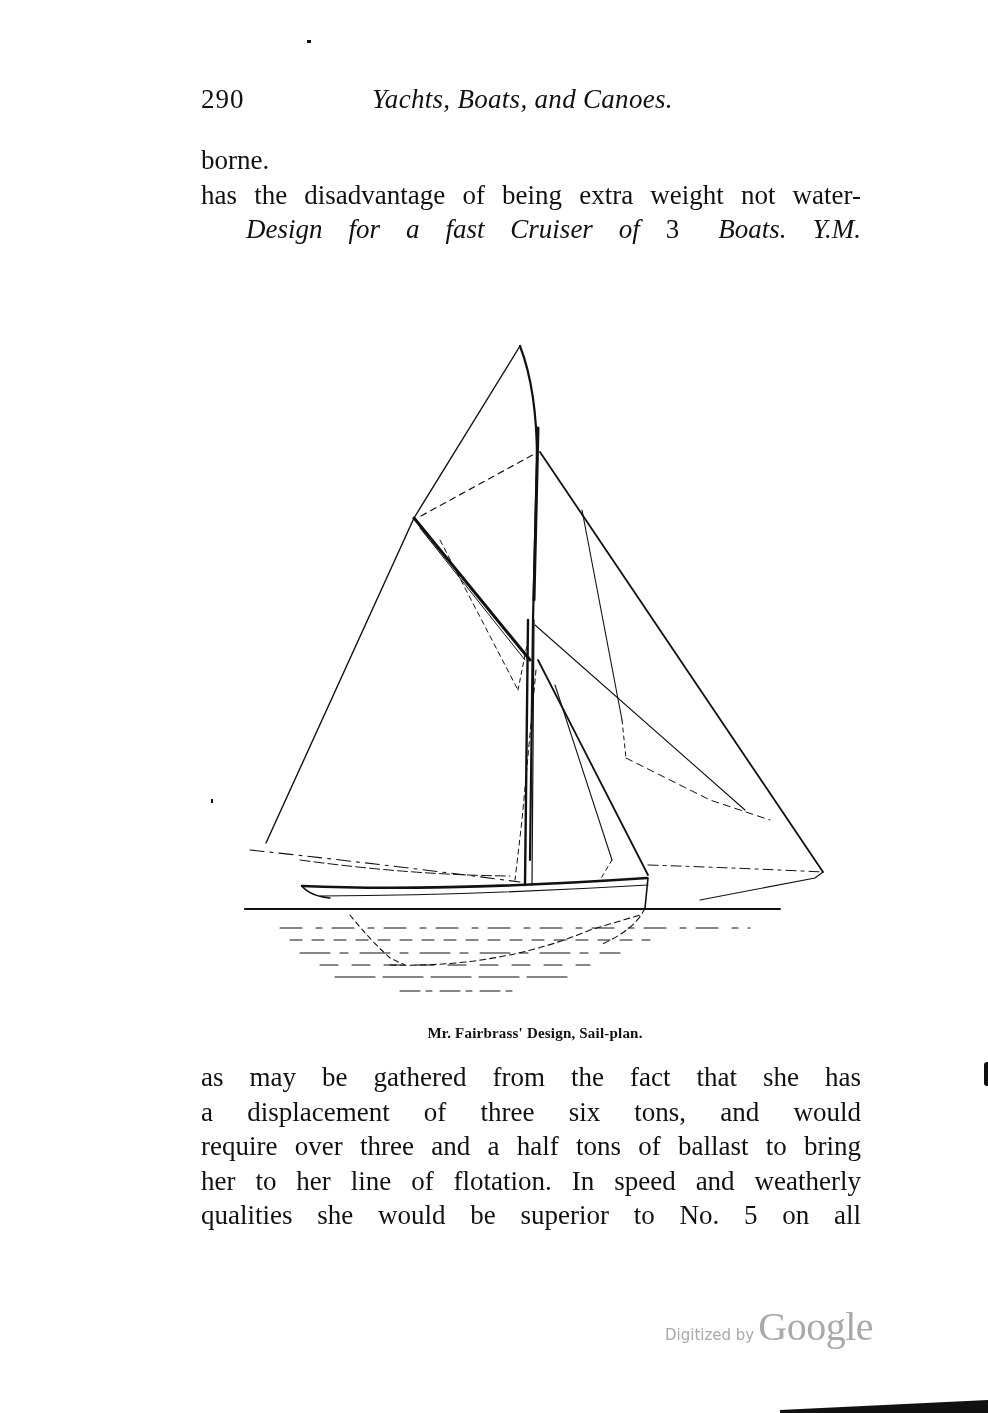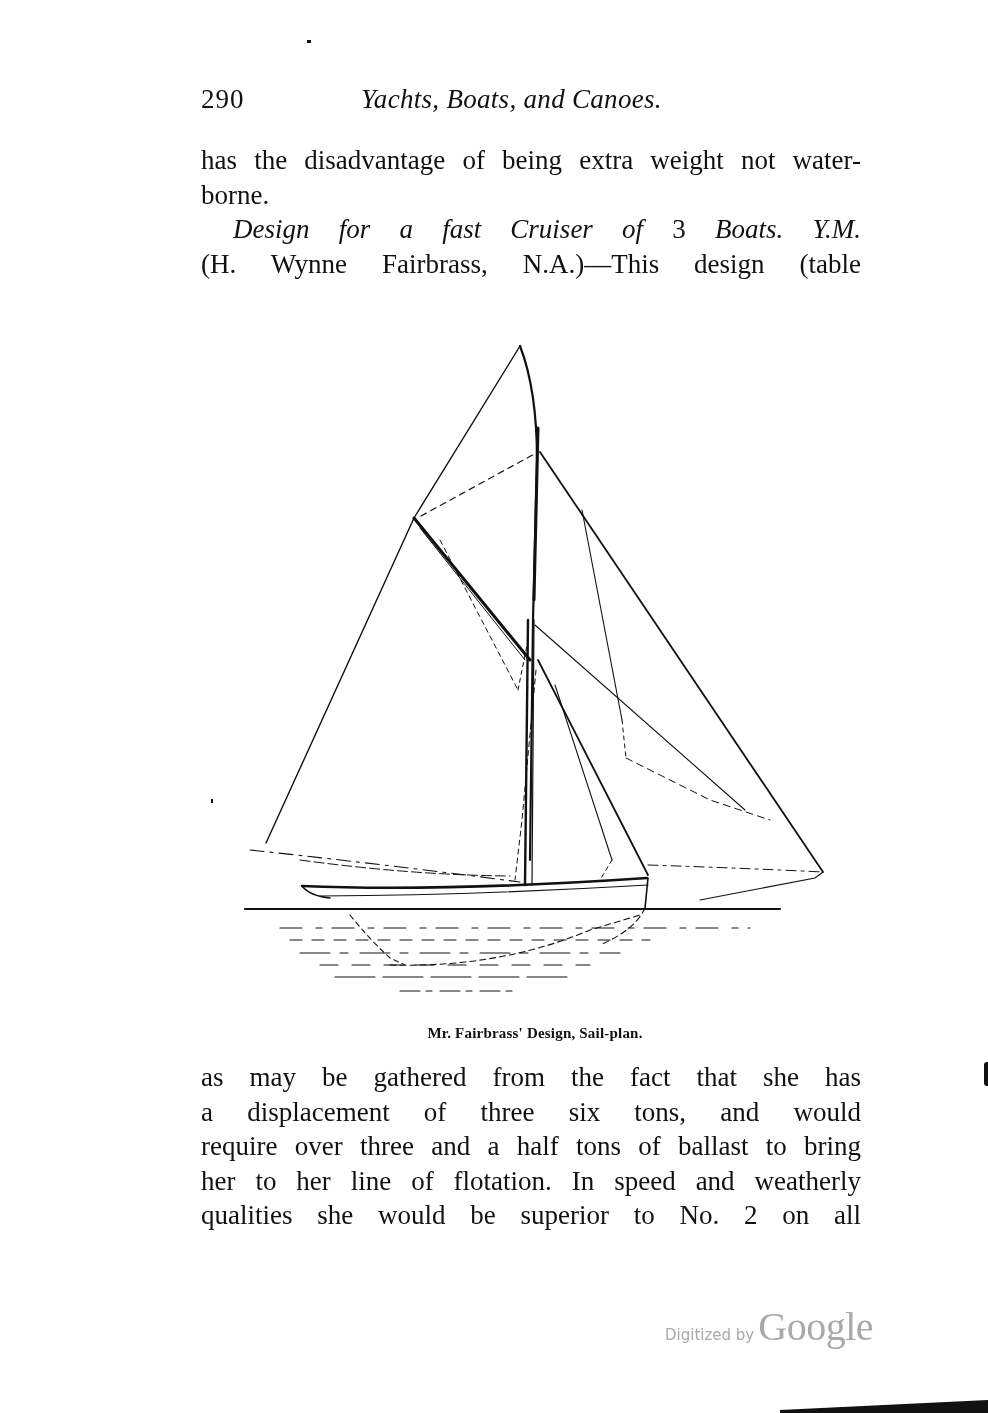--- a/index.html
+++ b/index.html
@@ -1,27 +1,27 @@
 <!DOCTYPE html>
 <html><head>
 <meta charset="utf-8">
 <style>
   html, body { margin: 0; padding: 0; background: #ffffff; }
   body { width: 988px; height: 1413px; position: relative; overflow: hidden; color: #111; }
   .page { position: absolute; left: 0; top: 0; width: 988px; height: 1413px; background: #fff; }
   .serif { font-family: "Liberation Serif", "DejaVu Serif", serif; }
   .header { position: absolute; left: 201px; top: 84px; width: 660px; height: 40px; }
   .page-number { position: absolute; left: 0; top: 0; font-size: 27px; letter-spacing: 1px; }
-  .running-title { position: absolute; left: 160px; top: 0; font-size: 27px; font-style: italic; letter-spacing: 0.3px; }
+  .running-title { position: absolute; left: 171px; top: 0; font-size: 27px; font-style: italic; letter-spacing: 0.3px; }
   .text-block { position: absolute; left: 201px; width: 660px; font-size: 27px; line-height: 34.6px; }
   .line { display: block; white-space: nowrap; height: 34.6px; }
   .line.justify { text-align: justify; text-align-last: justify; white-space: normal; overflow: hidden; }
   .line.last { text-align: left; }
   .indent { padding-left: 32px; }
-  .it { font-style: italic; }
+  .it { font-style: italic; margin-left: 13px; }
   .figure { position: absolute; left: 240px; top: 340px; width: 600px; height: 660px; }
   .caption { position: absolute; left: 0; top: 1025px; width: 1070px; text-align: center; font-size: 15px; font-weight: bold; letter-spacing: 0.2px; }
   .watermark { position: absolute; left: 665px; top: 1303px; white-space: nowrap; color: #a9a9a9; }
   .watermark .small { font-family: "DejaVu Sans", sans-serif; font-size: 15px; }
   .watermark .big { font-family: "Liberation Serif", serif; font-size: 40px; letter-spacing: -0.5px; text-align: center; }
   .scan-mark { position: absolute; background: #111; }
 </style>
 </head>
 <body>
 
@@ -30,31 +30,30 @@
   <div class="scan-mark" style="left:307px;top:40px;width:4px;height:3px;"></div>
   <div class="scan-mark" style="left:211px;top:799px;width:2px;height:4px;"></div>
   <div class="scan-mark" style="left:984px;top:1062px;width:4px;height:24px;border-radius:3px 0 0 3px;"></div>
 
   <div class="header serif">
     <span class="page-number">290</span>
     <span class="running-title">Yachts, Boats, and Canoes.</span>
   </div>
 
   <div class="text-block serif" style="top:143px;">
+    <span class="line last">borne.</span>
     <span class="line justify">has the disadvantage of being extra weight not water-</span>
-    <span class="line last">borne.</span>
   </div>
 
   <div class="text-block serif" style="top:212px;">
     <span class="line justify indent">
       <span class="it">Design for a fast Cruiser of</span>
       <span>3</span>
       <span class="it">Boats. Y.M.</span>
     </span>
-    <span class="line justify">(H. Wynne Fairbrass, N.A.)—This design (table</span>
   </div>
 
   <svg class="figure" viewBox="0 0 600 660" width="600" height="660" fill="none" stroke="#111" stroke-linecap="round">
     <g>
       <path d="M 280 6 L 174 178" stroke-width="1.4"></path>
       <path d="M 174 178 L 26 503" stroke-width="1.4"></path>
       <path d="M 280 6 Q 297 50 297 120 L 293 280 L 290 520" stroke-width="2.2"></path>
       <path d="M 298 88 L 294 260" stroke-width="3"></path>
       <path d="M 174 178 L 290 320" stroke-width="3"></path>
       <path d="M 180 188 L 285 320" stroke-width="1"></path>
@@ -105,21 +104,21 @@
     </g>
   </svg>
 
   <div class="caption serif">Mr. Fairbrass' Design, Sail-plan.</div>
 
   <div class="text-block serif" style="top:1060px;">
     <span class="line justify">as may be gathered from the fact that she has</span>
     <span class="line justify">a displacement of three six tons, and would</span>
     <span class="line justify">require over three and a half tons of ballast to bring</span>
     <span class="line justify">her to her line of flotation.  In speed and weatherly</span>
-    <span class="line justify">qualities she would be superior to No. 2 on all</span>
+    <span class="line justify">qualities she would be superior to No. 5 on all</span>
   </div>
 
   <div class="watermark">
     <span class="small">Digitized by</span>
     <span class="big">Google</span>
   </div>
 
   <svg style="position:absolute;left:780px;top:1398px;" width="208" height="15" viewBox="0 0 208 15">
     <path d="M 0 12 L 208 2 L 208 15 L 0 15 Z" fill="#111"></path>
   </svg>

